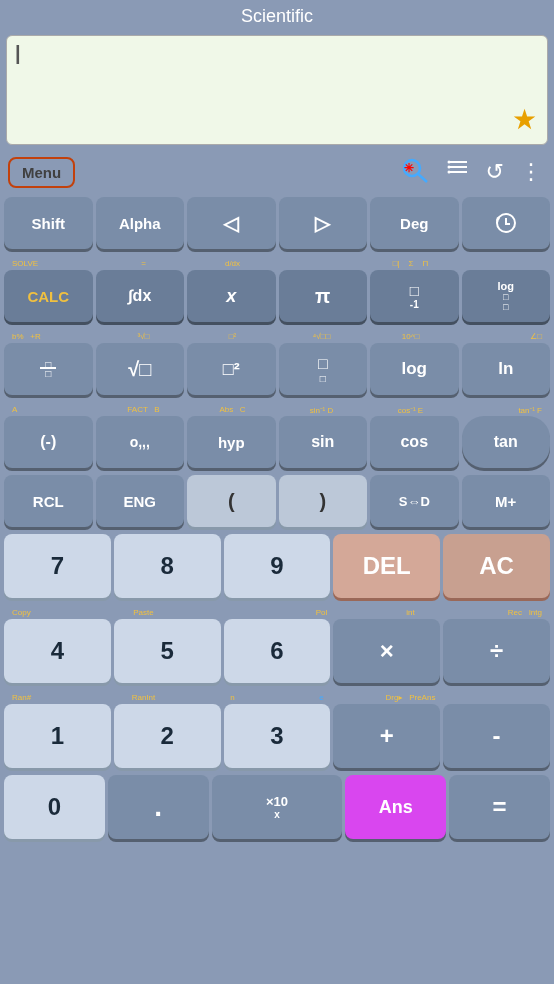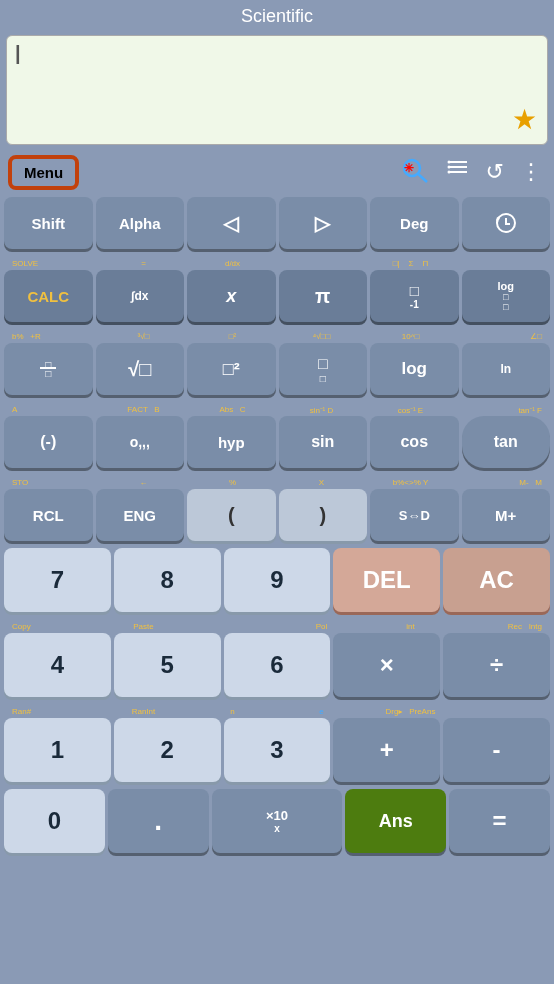--- a/index.html
+++ b/index.html
@@ -44,24 +44,24 @@
     }
     
     #toolbar {
       display: flex;
       align-items: center;
       padding: 4px 8px;
       gap: 8px;
       background: #8a9ab5;
     }
     #menu-btn {
-      border: 4px solid #c2410c;
+      border: 2px solid #c2410c;
       border-radius: 8px;
       background: transparent;
-      color: #000000;
+      color: #404040;
       font-size: 15px;
       font-weight: bold;
       padding: 5px 12px;
       cursor: pointer;
     }
     .toolbar-spacer { flex: 1; }
     .toolbar-icon {
       color: #fff;
       font-size: 20px;
       cursor: pointer;
@@ -165,21 +165,21 @@
       display: flex;
       align-items: center;
     }
     .label-cell.right { text-align: right; justify-content: flex-end; padding-right: 4px; }
     .label-cell.center { text-align: center; justify-content: center; }
     
     sup { font-size: 10px; }
     .btn-xs-text { font-size: 11px; }
     
     .btn-ans {
-      background: #4d7c0f;
+      background: #d946ef;
       color: #fff;
       height: 64px;
       font-size: 22px;
       box-shadow: 0 3px 0 #556070;
     }
     .btn-eq {
       background: #7a8da8;
       color: #fff;
       height: 64px;
       font-size: 24px;
@@ -267,21 +267,21 @@
     <div class="label-cell">SOLVE</div>
     <div class="label-cell center">=</div>
     <div class="label-cell center">d/dx</div>
     <div class="label-cell center"></div>
     <div class="label-cell center">□| &nbsp;&nbsp; Σ &nbsp;&nbsp; Π</div>
     <div class="label-cell right"></div>
   </div>
 
   <div class="btn-row">
     <button class="calc-btn btn-dark" style="font-size:15px;color:#f0c040;">CALC</button>
-    <button class="calc-btn btn-dark" style="font-size:12px;">∫dx</button>
+    <button class="calc-btn btn-dark" style="font-size:16px;">∫dx</button>
     <button class="calc-btn btn-dark" style="font-size:18px;font-style:italic;">x</button>
     <button class="calc-btn btn-dark" style="font-size:20px;">π</button>
     <button class="calc-btn btn-dark" style="font-size:15px;">□<sup>-1</sup></button>
     <button class="calc-btn btn-dark btn-xs-text">log<sub style="font-size:9px;">□</sub><sup style="font-size:9px;">□</sup></button>
   </div>
 
   <div class="label-row">
     <div class="label-cell">b% &nbsp; +R</div>
     <div class="label-cell center">³√□</div>
     <div class="label-cell center">□²</div>
@@ -292,49 +292,41 @@
 
   <div class="btn-row">
     <button class="calc-btn btn-gray" style="font-size:18px;">
       <div style="border-bottom:2px solid white;width:16px;height:8px;display:flex;align-items:center;justify-content:center;font-size:10px;">□</div>
       <div style="width:16px;height:8px;display:flex;align-items:center;justify-content:center;font-size:10px;">□</div>
     </button>
     <button class="calc-btn btn-gray" style="font-size:20px;">√□</button>
     <button class="calc-btn btn-gray" style="font-size:18px;">□²</button>
     <button class="calc-btn btn-gray" style="font-size:16px;">□<sup>□</sup></button>
     <button class="calc-btn btn-gray" style="font-size:17px;">log</button>
-    <button class="calc-btn btn-gray" style="font-size:12px;">ln</button>
+    <button class="calc-btn btn-gray" style="font-size:17px;">ln</button>
   </div>
 
   <div class="label-row">
     <div class="label-cell">A</div>
     <div class="label-cell center">FACT &nbsp; B</div>
     <div class="label-cell center">Abs &nbsp; C</div>
     <div class="label-cell center">sin⁻¹ D</div>
     <div class="label-cell center">cos⁻¹ E</div>
     <div class="label-cell right">tan⁻¹ F</div>
   </div>
 
   <div class="btn-row">
     <button class="calc-btn btn-gray" style="font-size:16px;">(-)</button>
     <button class="calc-btn btn-gray" style="font-size:14px;">o,,,</button>
     <button class="calc-btn btn-gray" style="font-size:15px;">hyp</button>
     <button class="calc-btn btn-gray" style="font-size:16px;">sin</button>
     <button class="calc-btn btn-gray" style="font-size:16px;">cos</button>
     <button class="calc-btn btn-gray" style="font-size:16px;border-radius:22px;">tan</button>
   </div>
 
-  <div class="label-row">
-    <div class="label-cell">STO</div>
-    <div class="label-cell center">←</div>
-    <div class="label-cell center">%</div>
-    <div class="label-cell center">X</div>
-    <div class="label-cell center">b%&lt;&gt;% Y</div>
-    <div class="label-cell right">M- &nbsp; M</div>
-  </div>
 
   <div class="btn-row">
     <button class="calc-btn btn-gray" style="font-size:15px;">RCL</button>
     <button class="calc-btn btn-gray" style="font-size:15px;text-align:right;">ENG</button>
     <button class="calc-btn btn-light" style="font-size:20px;">(</button>
     <button class="calc-btn btn-light" style="font-size:20px;">)</button>
     <button class="calc-btn btn-gray" style="font-size:13px;">S⇔D</button>
     <button class="calc-btn btn-gray" style="font-size:15px;">M+</button>
   </div>
 

